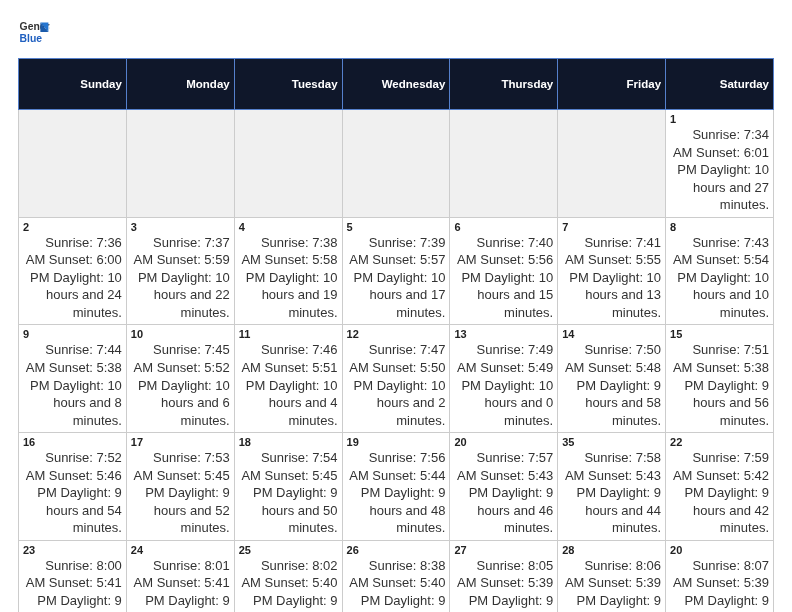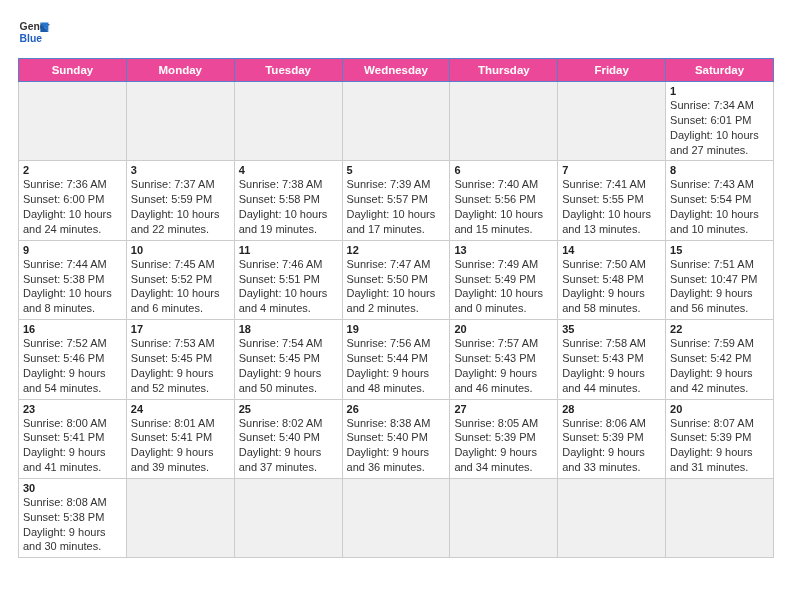--- a/index.html
+++ b/index.html
@@ -44,26 +44,26 @@
       font-size: 13px;
       color: #555;
       margin-top: 2px;
     }
     .calendar {
       width: 100%;
       border-collapse: collapse;
       table-layout: fixed;
     }
     .calendar th {
-      background: #ec4899;
+      background: #0f172a;
       color: #fff;
       font-size: 11.5px;
       font-weight: bold;
-      padding: 5px 4px;
-      text-align: center;
+      padding: 19px 4px;
+      text-align: right;
       border: 1px solid #5580cc;
     }
     .calendar td {
       border: 1px solid #ccc;
       vertical-align: top;
       padding: 3px 4px;
       font-size: 9.5px;
       color: #222;
       height: 76px;
       background: #fff;
@@ -72,23 +72,24 @@
       background: #f0f0f0;
     }
     .day-number {
       font-size: 11px;
       font-weight: bold;
       color: #222;
       display: block;
       margin-bottom: 1px;
     }
     .day-info {
-      font-size: 11px;
+      font-size: 13px;
       line-height: 1.35;
       color: #333;
+      text-align: right;
     }
     .last-row td {
       height: 60px;
     }
   </style>
 </head>
 <body>
 
 <div class="page">
   <div class="header">
@@ -224,21 +225,21 @@
           <td>
             <span class="day-number">14</span>
             <div class="day-info">Sunrise: 7:50 AM
 Sunset: 5:48 PM
 Daylight: 9 hours
 and 58 minutes.</div>
           </td>
           <td>
             <span class="day-number">15</span>
             <div class="day-info">Sunrise: 7:51 AM
-Sunset: 10:47 PM
+Sunset: 5:38 PM
 Daylight: 9 hours
 and 56 minutes.</div>
           </td>
         </tr>
         <tr>
           <td>
             <span class="day-number">16</span>
             <div class="day-info">Sunrise: 7:52 AM
 Sunset: 5:46 PM
 Daylight: 9 hours

